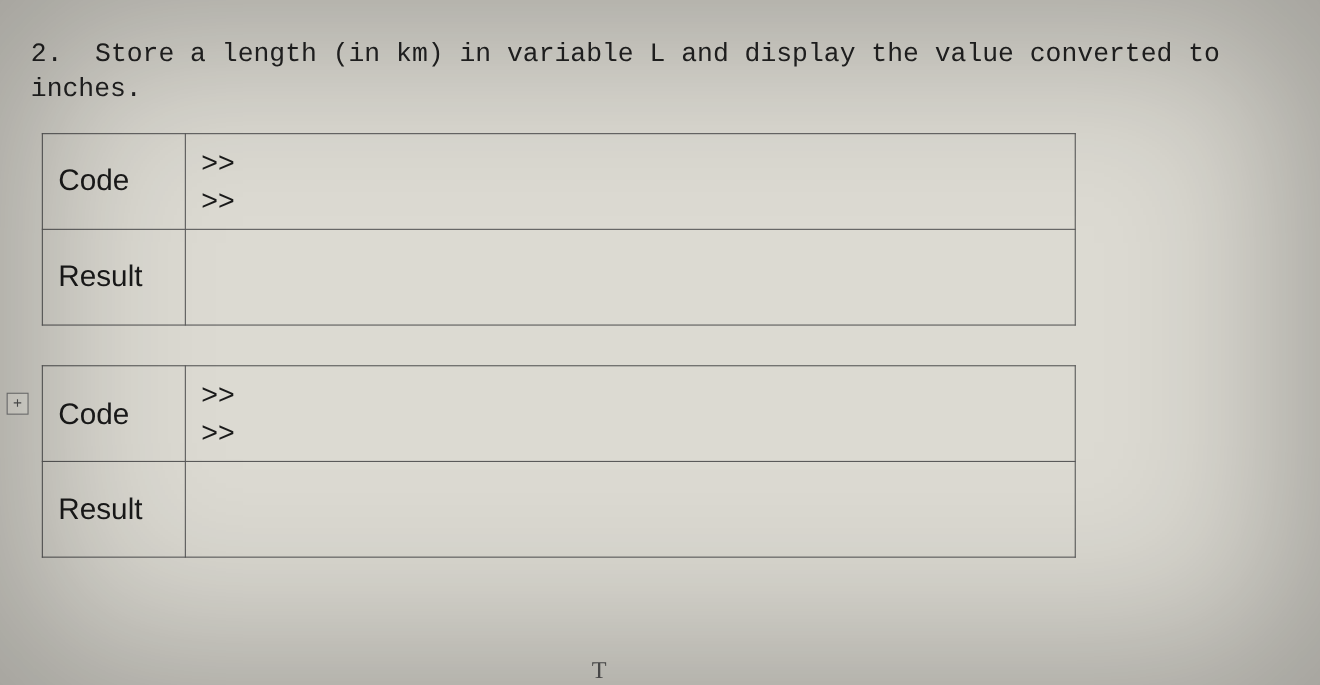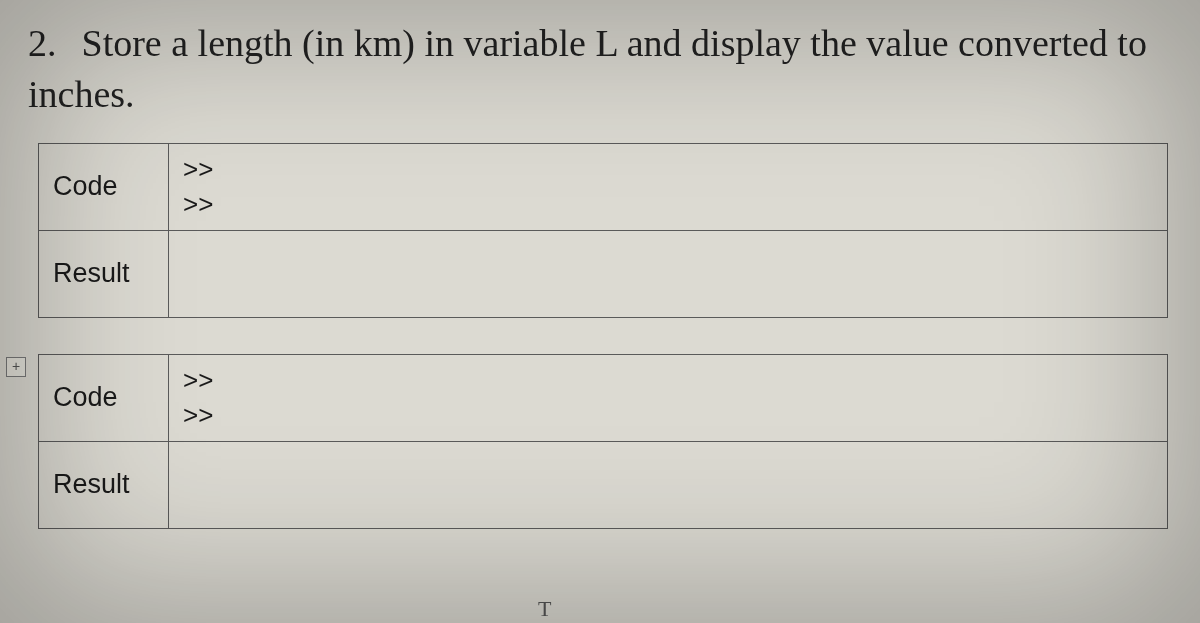--- a/index.html
+++ b/index.html
@@ -10,32 +10,33 @@
     background: #dcdad2;
     font-family: "Times New Roman", Times, serif;
     color: #1a1a1a;
     overflow: hidden;
   }
   .page {
     padding: 18px 28px 0 28px;
     box-sizing: border-box;
   }
   .prompt-line {
-    font-size: 38px;
+    font-size: 24px;
     line-height: 1.35;
-    margin: 0 0 22px 0;
+    margin: 16px 0 22px 0;
     color: #222;
+    font-family: Liberation Mono, monospace;
   }
   .num {
     display: inline-block;
     width: 44px;
   }
   table.block {
     border-collapse: collapse;
-    width: 1130px;
+    width: 940px;
     margin-left: 10px;
     margin-bottom: 36px;
     table-layout: fixed;
   }
   table.block td {
     border: 1px solid #5a5a5a;
     background: rgba(255,255,255,0.0);
     vertical-align: middle;
     font-size: 28px;
     padding: 0;

